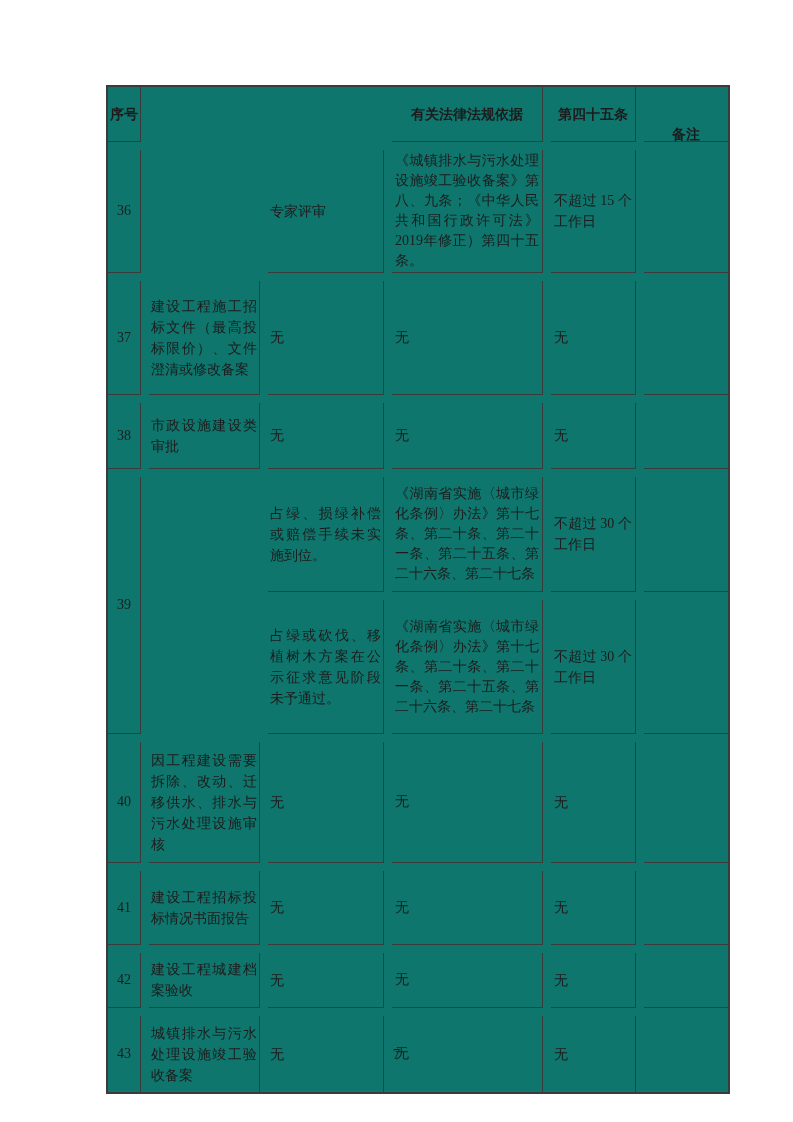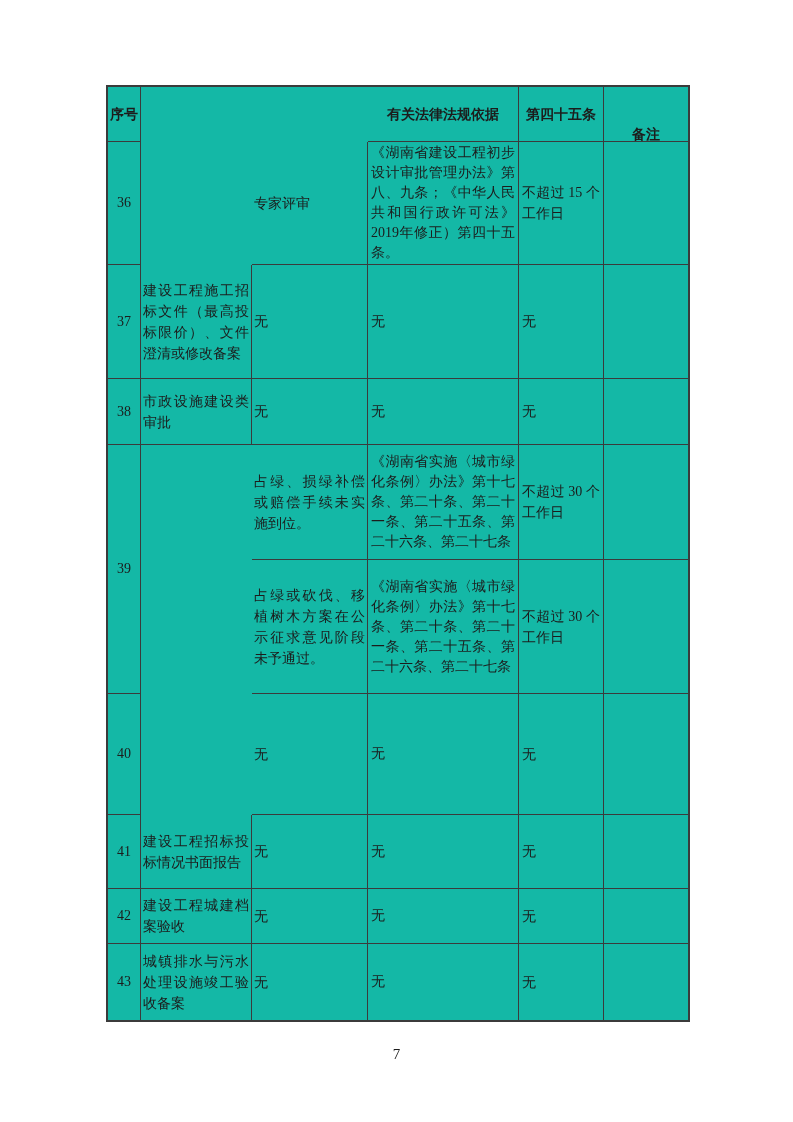--- a/index.html
+++ b/index.html
@@ -11,21 +11,22 @@
     font-family:"Liberation Serif","DejaVu Serif",serif;
     color:#1c1c1c;
     overflow:hidden;
   }
   .tbl{
     position:absolute;left:106px;top:85px;
     display:grid;
     grid-template-columns:33px 111px 116px 151px 85px 84px;
     grid-template-rows:55px 123px 114px 66px 115px 134px 121px 74px 55px 76px;
     border:2px solid #3b3b3b;
-    background:#14b8a6;
+    background:#0f766e;
+    gap:8px;
   }
   .c{
     box-sizing:border-box;
     border-right:1px solid #3b3b3b;
     border-bottom:1px solid #3b3b3b;
     display:flex;
     align-items:center;
     overflow:hidden;
     font-size:14px;
   }
@@ -61,21 +62,21 @@
     <div class="c hd" style="grid-area:1/1">序号</div>
     <div class="c hd" style="grid-area:1/4">有关法律法规依据</div>
     <div class="c hd" style="grid-area:1/5">第四十五条</div>
     <div class="c hd nr" style="grid-area:1/6">备注</div>
 
     <div class="c num" style="grid-area:2/1">36</div>
     <div class="c px2" style="grid-area:2/3">
         <div class="txt">专家评审</div>
       </div>
     <div class="c px3 legal" style="grid-area:2/4">
-        <div class="txt">《湖南省建设工程初步设计审批管理办法》第八、九条；《中华人民共和国行政许可法》2019年修正）第四十五条。</div>
+        <div class="txt">《城镇排水与污水处理设施竣工验收备案》第八、九条；《中华人民共和国行政许可法》2019年修正）第四十五条。</div>
       </div>
     <div class="c px3" style="grid-area:2/5">
         <div class="txt">不超过 15 个工作日</div>
       </div>
     <div class="c px3 nr" style="grid-area:2/6">
         <div class="txt"></div>
       </div>
 
     <div class="c num" style="grid-area:3/1">37</div>
     <div class="c px2" style="grid-area:3/2">
@@ -133,20 +134,23 @@
         <div class="txt">《湖南省实施〈城市绿化条例〉办法》第十七条、第二十条、第二十一条、第二十五条、第二十六条、第二十七条</div>
       </div>
     <div class="c px3" style="grid-area:6/5">
         <div class="txt">不超过 30 个工作日</div>
       </div>
     <div class="c px3 nr" style="grid-area:6/6">
         <div class="txt"></div>
       </div>
 
     <div class="c num" style="grid-area:7/1">40</div>
+    <div class="c px2" style="grid-area:7/2">
+        <div class="txt">因工程建设需要拆除、改动、迁移供水、排水与污水处理设施审核</div>
+      </div>
     <div class="c px2" style="grid-area:7/3">
         <div class="txt">无</div>
       </div>
     <div class="c px3 legal" style="grid-area:7/4">
         <div class="txt">无</div>
       </div>
     <div class="c px3" style="grid-area:7/5">
         <div class="txt">无</div>
       </div>
     <div class="c px3 nr" style="grid-area:7/6">

